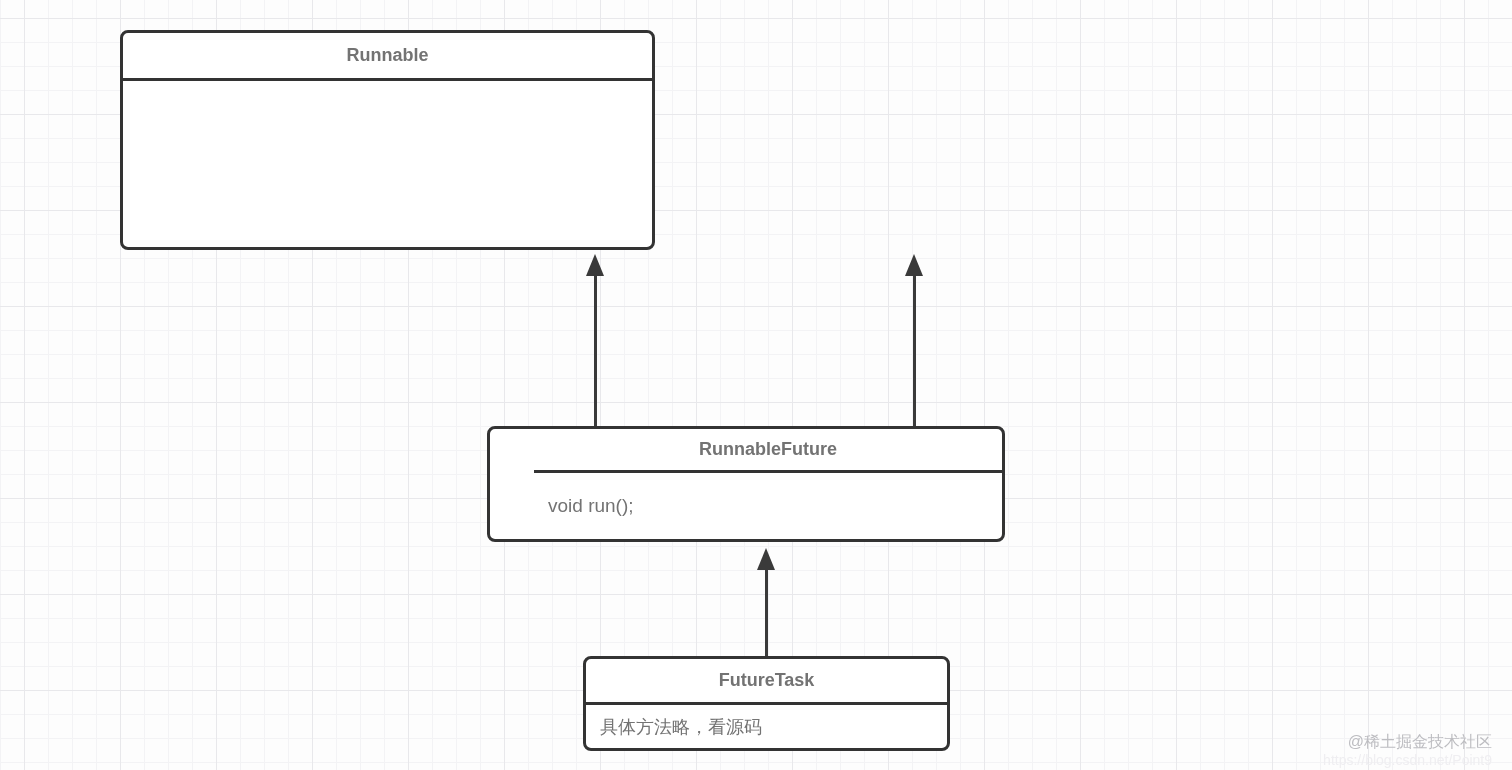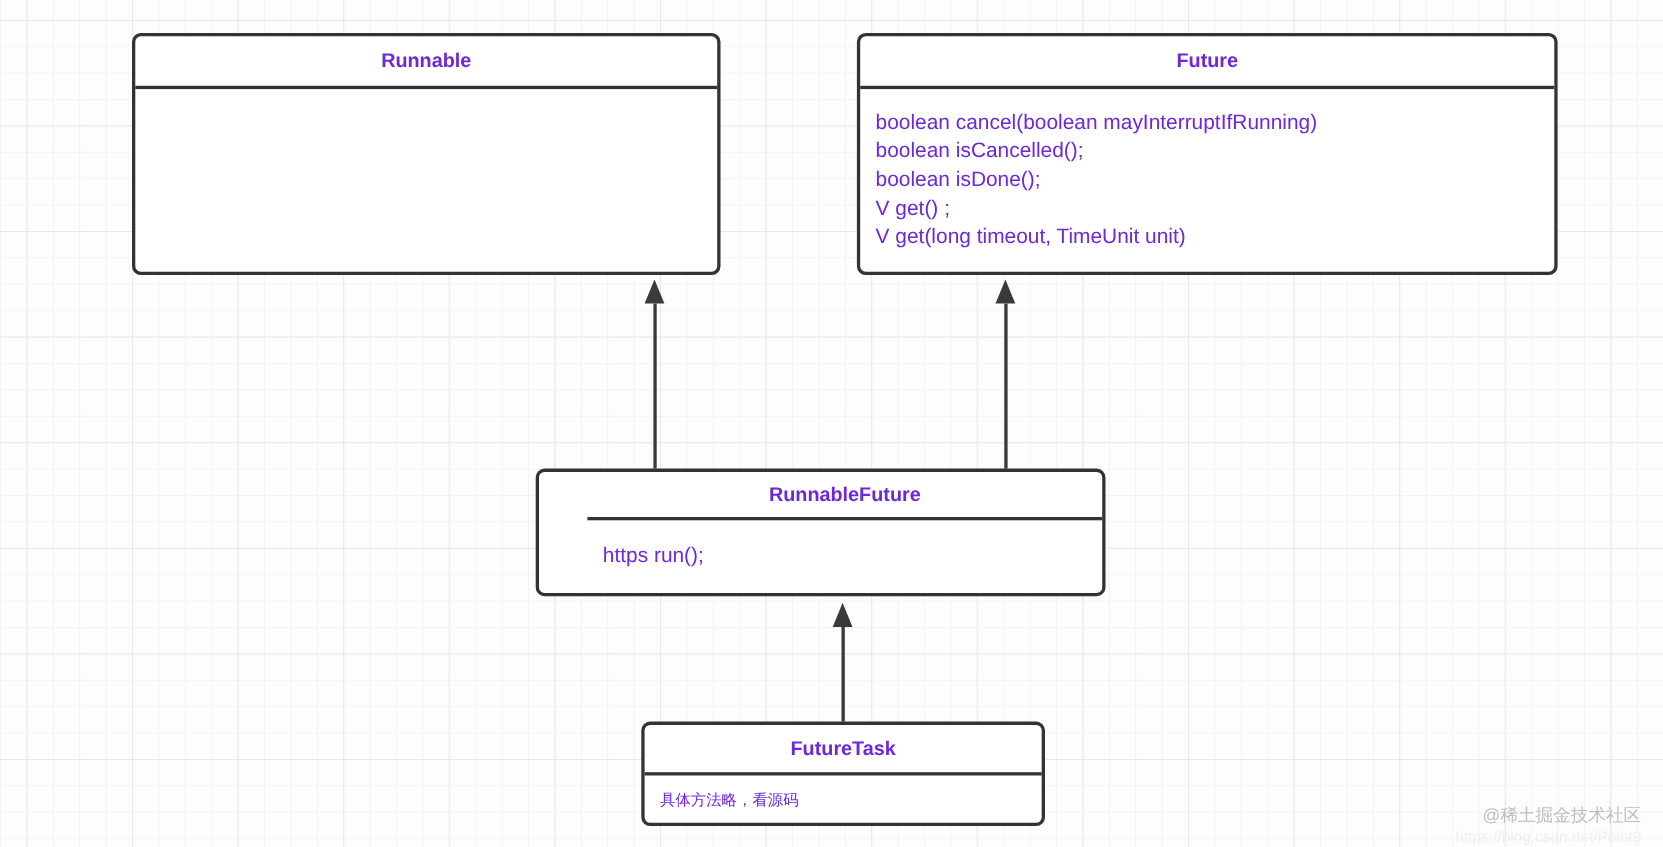--- a/index.html
+++ b/index.html
@@ -20,21 +20,21 @@
       linear-gradient(to bottom, #f3f3f5 1px, transparent 1px);
     background-size: 96px 96px, 96px 96px, 24px 24px, 24px 24px;
     background-position: 24px 18px, 24px 18px, 0 18px, 0 18px;
   }
   .uml-class {
     position: absolute;
     box-sizing: border-box;
     background: #ffffff;
     border: 3px solid #333333;
     border-radius: 8px;
-    color: #6d28d9;
+    color: #737373;
     display: flex;
     flex-direction: column;
   }
   .uml-title {
     border-bottom: 3px solid #333333;
     font-weight: bold;
     font-size: 18px;
     text-align: center;
     display: flex;
     align-items: center;
@@ -54,21 +54,21 @@
 
   
   #cls-runnable        { left: 120px; top: 30px;  width: 535px; height: 220px; }
   #cls-runnable .uml-title { height: 45px; }
   #cls-future          { left: 779px; top: 30px;  width: 637px; height: 220px; }
   #cls-future .uml-title   { height: 45px; }
   #cls-runnablefuture  { left: 487px; top: 426px; width: 518px; height: 116px; padding-left: 44px; }
   #cls-runnablefuture .uml-title { height: 41px; }
   #cls-futuretask      { left: 583px; top: 656px; width: 367px; height: 95px; }
   #cls-futuretask .uml-title { height: 43px; }
-  #cls-futuretask .uml-body  { font-size: 14px; }
+  #cls-futuretask .uml-body  { font-size: 18px; }
 
   
   .arrow {
     position: absolute;
     width: 18px;
     display: flex;
     flex-direction: column;
     align-items: center;
   }
   .arrow-head {
@@ -108,35 +108,25 @@
 </style>
 </head>
 <body>
 
 <div class="canvas">
 
   <div class="uml-class" id="cls-runnable">
     <div class="uml-title">Runnable</div>
   </div>
 
-  <div class="uml-class" id="cls-future">
-    <div class="uml-title">Future</div>
-    <div class="uml-body">
-      <div class="method-line">boolean cancel(boolean mayInterruptIfRunning)</div>
-      <div class="method-line">boolean isCancelled();</div>
-      <div class="method-line">boolean isDone();</div>
-      <div class="method-line">V get() ;</div>
-      <div class="method-line">V get(long timeout, TimeUnit unit)</div>
-    </div>
-  </div>
 
   <div class="uml-class" id="cls-runnablefuture">
     <div class="uml-title">RunnableFuture</div>
     <div class="uml-body">
-      <div class="method-line">https run();</div>
+      <div class="method-line">void run();</div>
     </div>
   </div>
 
   <div class="uml-class" id="cls-futuretask">
     <div class="uml-title">FutureTask</div>
     <div class="uml-body">
       <div class="method-line">具体方法略，看源码</div>
     </div>
   </div>
 

